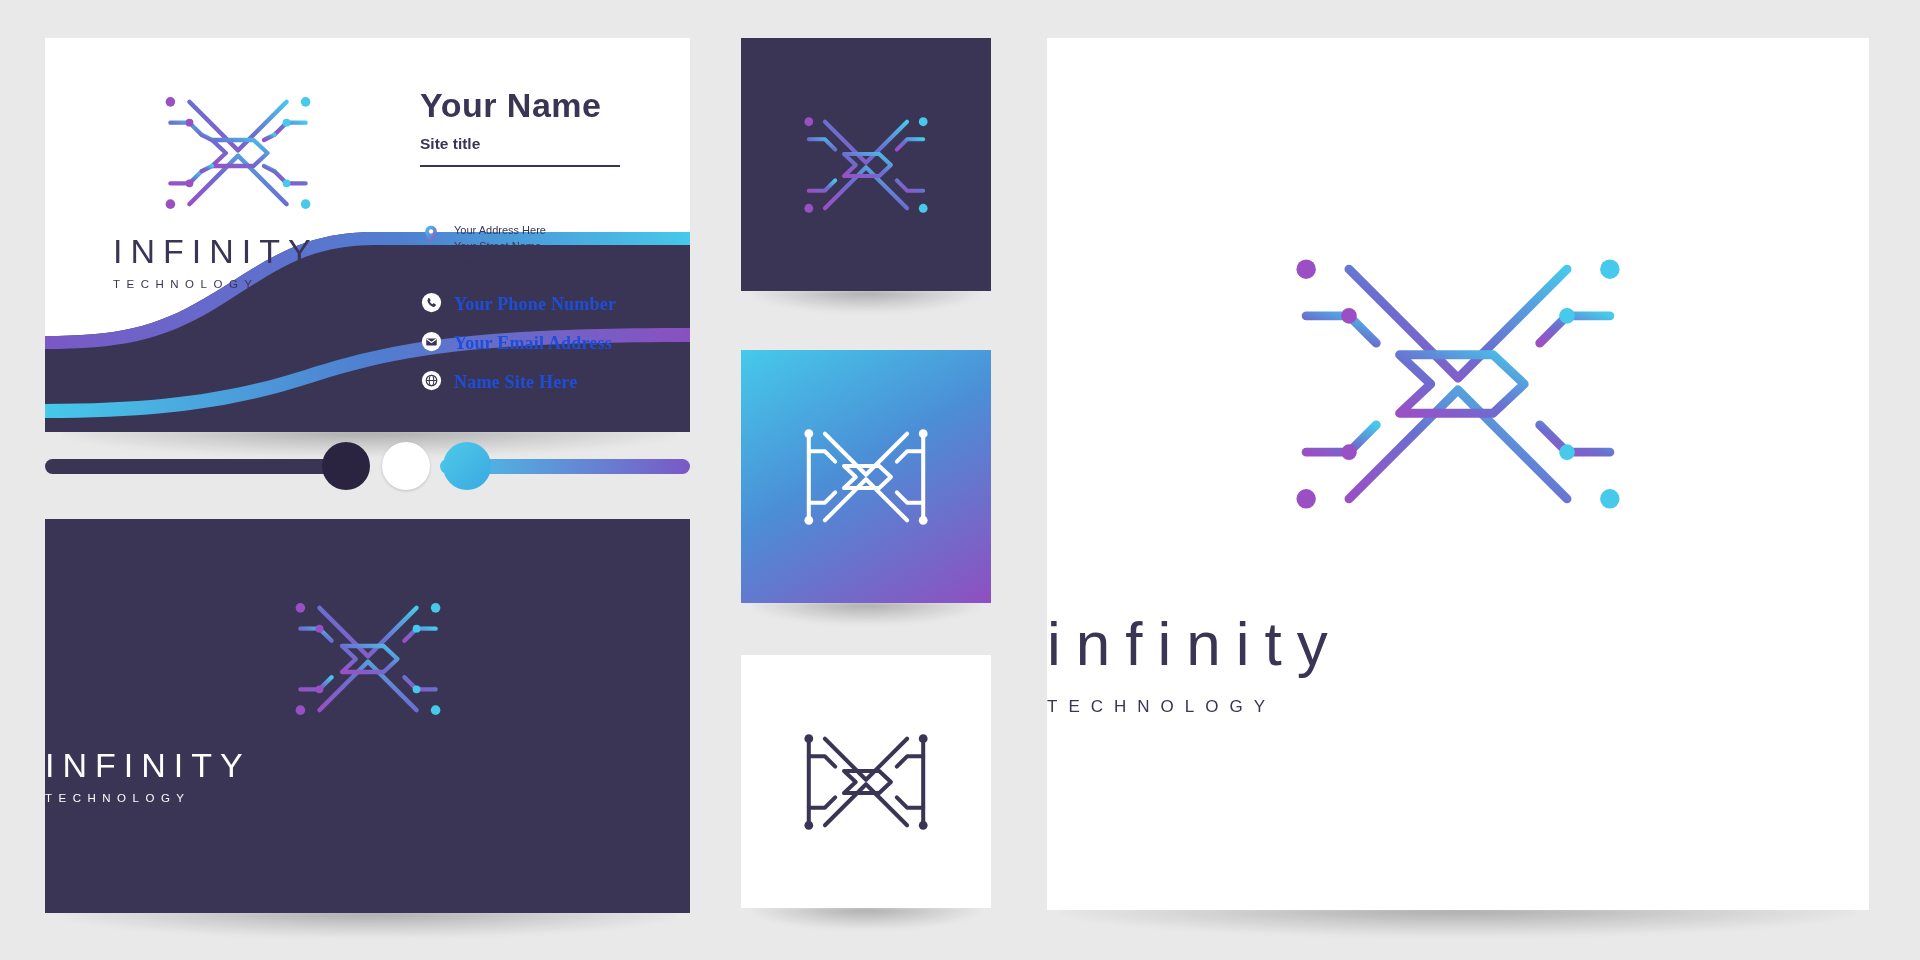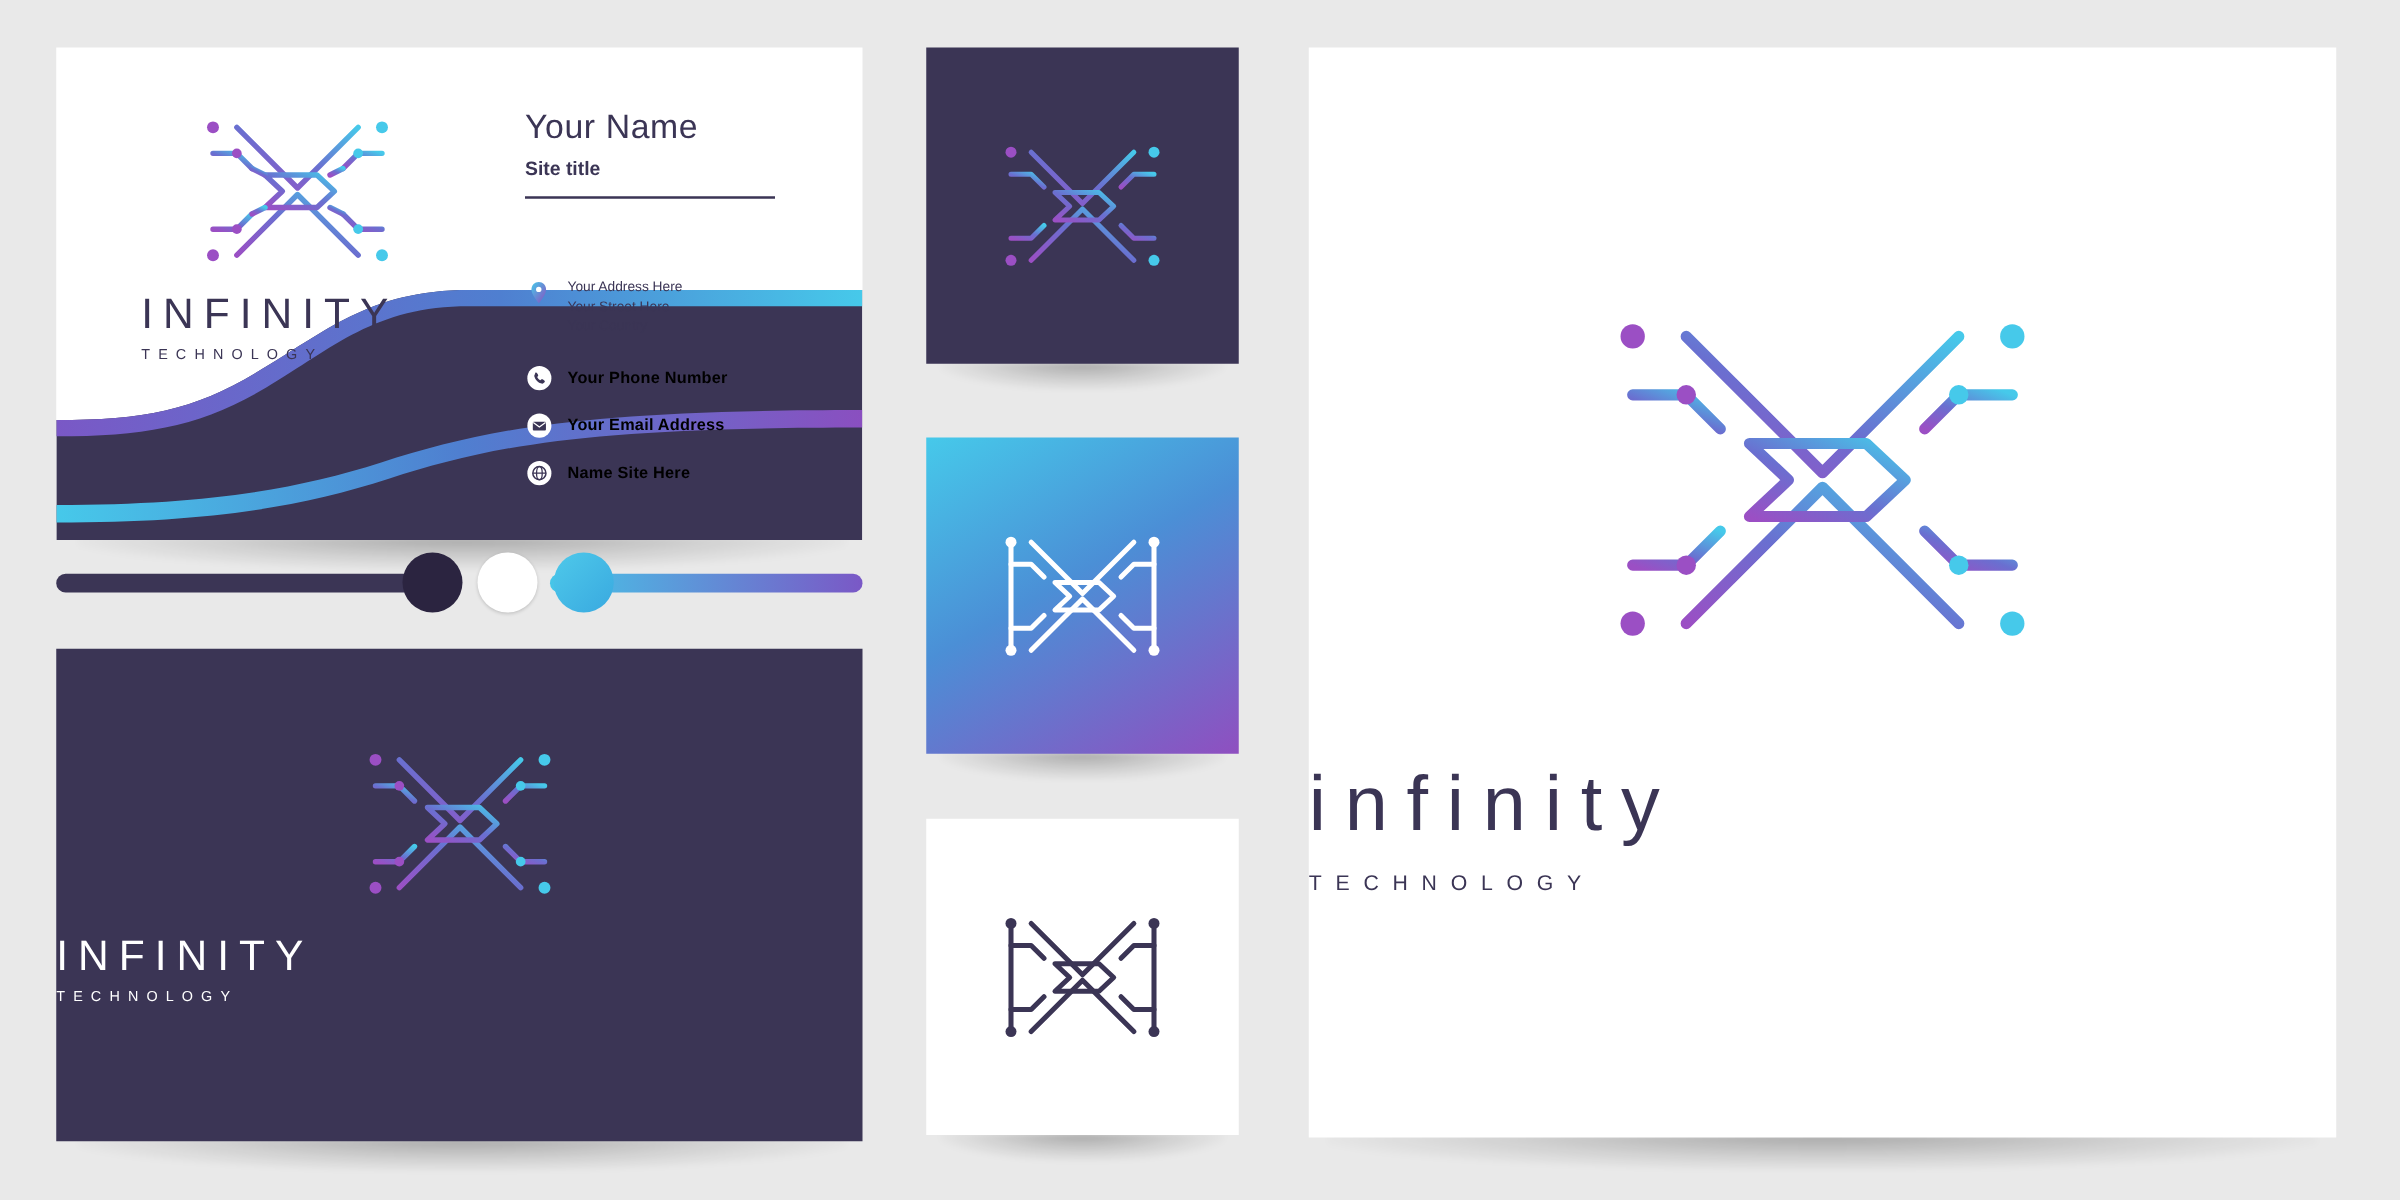--- a/index.html
+++ b/index.html
@@ -21,36 +21,36 @@
   
   #front-card{
     position:absolute;left:45px;top:38px;width:645px;height:394px;
     background:#ffffff;overflow:hidden;
   }
   #front-card .wave-dark{
     position:absolute;left:0;bottom:0;width:645px;height:200px;
   }
   .name-block{position:absolute;left:375px;top:48px;width:250px;}
   .your-name{
-    font-size:27px;font-weight:normal;color:#3b3555;letter-spacing:.5px;margin:0;
+    font-size:34px;font-weight:bold;color:#3b3555;letter-spacing:.5px;margin:0;
   }
   .your-title{
     font-size:15.5px;font-weight:bold;color:#3b3555;margin:10px 0 0 0;
   }
   .name-rule{
     width:200px;height:2px;background:#3b3555;margin-top:12px;
   }
   .contact-list{position:absolute;left:375px;top:185px;}
   .contact-row{display:flex;align-items:flex-start;margin-bottom:9px;}
   .cicon{
     width:22px;height:22px;margin-right:12px;flex:0 0 22px;
     display:flex;align-items:center;justify-content:center;
   }
   .caddr-lines{font-size:11px;color:#3b3555;line-height:15.5px;}
-  .ctext{font-size:13px;color:#000000;font-weight:bold;letter-spacing:.2px;padding-top:2px;}
+  .ctext{font-size:18px;color:#1d4ed8;font-weight:bold;letter-spacing:.2px;padding-top:2px;font-family:Liberation Serif, serif;}
 
   .logo-wordmark{
   }
   .wm-main{
     font-size:34px;letter-spacing:8px;color:#3b3555;font-weight:500;
   }
   .wm-sub{
     font-size:11.5px;letter-spacing:6.5px;color:#3b3555;margin-top:7px;
   }
 
@@ -183,21 +183,21 @@
               <stop offset="0%" stop-color="#46c9ea"></stop>
                   <stop offset="100%" stop-color="#8a4fc0"></stop>
             </linearGradient>
               </defs>
             <path d="M12 2C8.1 2 5 5.1 5 9c0 5.2 7 13 7 13s7-7.8 7-13c0-3.9-3.1-7-7-7z" fill="url(#pinG)"></path>
             <circle cx="12" cy="9" r="2.6" fill="#fff"></circle>
           </svg>
         </span>
         <div class="caddr-lines">
           <div>Your Address Here</div>
-          <div>Your Street Here</div>
+          <div>Your Street Name</div>
           <div>Your Country</div>
         </div>
       </div>
 
       <div class="contact-row" style="margin-top:22px;">
         <span class="cicon">
           <svg width="21" height="21" viewBox="0 0 24 24">
             <circle cx="12" cy="12" r="11" fill="#ffffff"></circle>
             <path d="M8.2 7.2c.5-.5 1.2-.4 1.6.2l1 1.5c.3.5.2 1-.2 1.4l-.6.6c.6 1.3 1.7 2.4 3 3l.6-.6c.4-.4.9-.5 1.4-.2l1.5 1c.6.4.7 1.1.2 1.6l-.8.8c-.5.5-1.2.7-1.9.5-3.2-.9-5.7-3.4-6.6-6.6-.2-.7 0-1.4.5-1.9z" fill="#3b3555"></path>
           </svg>

